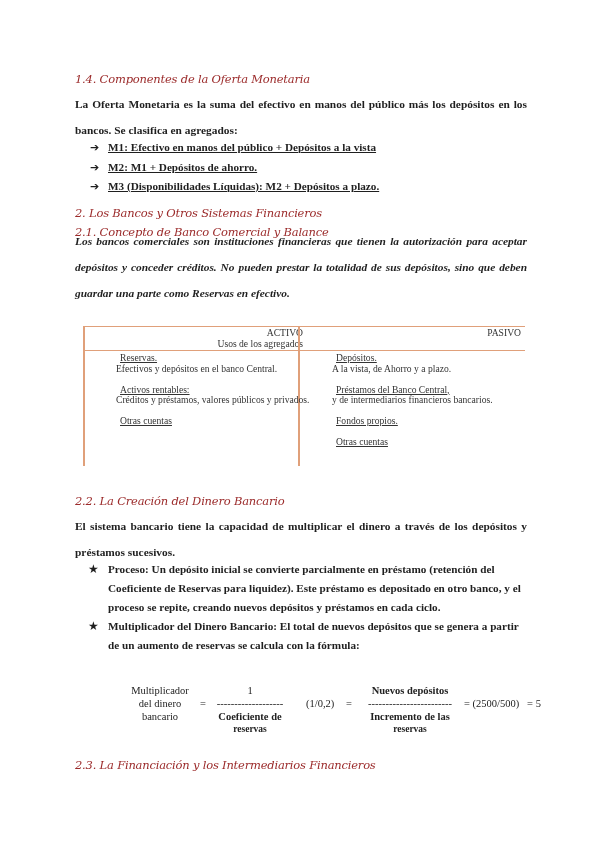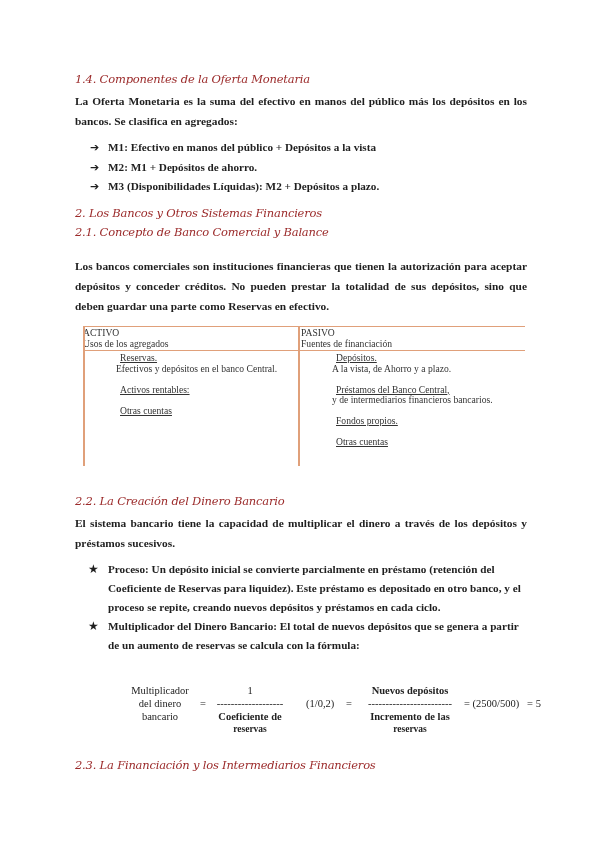--- a/index.html
+++ b/index.html
@@ -2,29 +2,29 @@
 <html><head>
 <meta charset="utf-8">
 <style>
   html, body { margin: 0; padding: 0; background: #ffffff; }
   body { width: 600px; height: 848px; position: relative; overflow: hidden;
          font-family: "Liberation Serif", serif; color: #1a1a1a; }
   .page { position: absolute; left: 0; top: 0; width: 600px; height: 848px; }
   .h { position: absolute; left: 75px; font-family: "DejaVu Serif", serif; font-style: italic;
        color: #9b2a2a; font-size: 11.5px; letter-spacing: -0.2px; }
   .p { position: absolute; left: 75px; width: 452px; font-weight: bold; font-size: 11.4px;
-       line-height: 20px; text-align: justify; color: #1f1f1f; }
+       line-height: 26px; text-align: justify; color: #1f1f1f; }
   .list { position: absolute; left: 90px; margin: 0; padding: 0; list-style: none; }
-  .list li { font-weight: bold; font-size: 11.2px; line-height: 18.5px; color: #1f1f1f; white-space: nowrap; }
+  .list li { font-weight: bold; font-size: 11.2px; line-height: 18.5px; color: #1f1f1f; white-space: nowrap; text-decoration: underline; }
   .arrow { display: inline-block; width: 18px; font-family: "DejaVu Sans", sans-serif; font-size: 11px; }
   .bal { position: absolute; left: 83px; top: 326px; width: 442px; height: 140px;
          border-collapse: collapse; font-size: 9.6px; color: #333; }
   .bal .hdr { position: absolute; left: 0; top: 0; width: 442px; height: 23px;
               border-top: 1.5px solid #e0a07a; border-bottom: 1.5px solid #e0a07a; }
-  .bal .col { position: absolute; top: 0; width: 220px; text-align: left; line-height: 11px; }
+  .bal .col { position: absolute; top: 0; width: 220px; text-align: right; line-height: 11px; }
   .bal .vline-l { position: absolute; left: 0; top: 0; width: 1.5px; height: 140px; background: #e0a07a; }
   .bal .vline-m { position: absolute; left: 215px; top: 0; width: 1.5px; height: 140px; background: #e0a07a; }
   .cell { position: absolute; top: 27px; line-height: 10.5px; padding-left: 31px; }
   .cell .u { text-decoration: underline; padding-left: 4px; }
   .cell .blank { height: 10.5px; }
   .bullets { position: absolute; left: 88px; margin: 0; padding: 0; list-style: none; width: 440px; }
   .bullets li { position: relative; padding-left: 20px; font-weight: bold; font-size: 11.2px;
                 line-height: 19px; color: #1f1f1f; }
   .bullets .star { position: absolute; left: 0; top: 0; font-family: "DejaVu Sans", sans-serif; font-size: 12px; }
   .bullets .u { }
@@ -41,41 +41,41 @@
   <div class="p" style="top:91px;">La Oferta Monetaria es la suma del efectivo en manos del público más los depósitos en los bancos. Se clasifica en agregados:</div>
 
   <ul class="list" style="top:138px;">
     <li><span class="arrow">➔</span><span>M1: Efectivo en manos del público + Depósitos a la vista</span></li>
     <li><span class="arrow">➔</span><span>M2: M1 + Depósitos de ahorro.</span></li>
     <li><span class="arrow">➔</span><span>M3 (Disponibilidades Líquidas): M2 + Depósitos a plazo.</span></li>
   </ul>
 
   <div class="h" style="top:206px;">2. Los Bancos y Otros Sistemas Financieros</div>
   <div class="h" style="top:225px;">2.1. Concepto de Banco Comercial y Balance</div>
-  <div class="p" style="top:256px;">Los bancos comerciales son instituciones financieras que tienen la autorización para aceptar depósitos y conceder créditos. No pueden prestar la totalidad de sus depósitos, sino que deben guardar una parte como Reservas en efectivo.</div>
+  <div class="p" style="top:228px;font-style:italic;">Los bancos comerciales son instituciones financieras que tienen la autorización para aceptar depósitos y conceder créditos. No pueden prestar la totalidad de sus depósitos, sino que deben guardar una parte como Reservas en efectivo.</div>
 
   <div class="bal">
     <div class="hdr">
       <div class="col" style="left:0;">
         <div>ACTIVO</div>
         <div>Usos de los agregados</div>
       </div>
       <div class="col" style="left:218px;">
         <div>PASIVO</div>
-        <div>Fuentes de financiación</div>
       </div>
     </div>
     <div class="vline-l"></div>
     <div class="vline-m"></div>
 
     <div class="cell" style="left:2px; width:210px;">
       <div class="u">Reservas.</div>
       <div>Efectivos y depósitos en el banco Central.</div>
       <div class="blank"></div>
       <div class="u">Activos rentables:</div>
+      <div style="text-align:justify;">Créditos y préstamos, valores públicos y privados.</div>
       <div class="blank"></div>
       <div class="u">Otras cuentas</div>
     </div>
 
     <div class="cell" style="left:218px; width:222px;">
       <div class="u">Depósitos.</div>
       <div>A la vista, de Ahorro y a plazo.</div>
       <div class="blank"></div>
       <div class="u">Préstamos del Banco Central,</div>
       <div>y de intermediarios financieros bancarios.</div>

